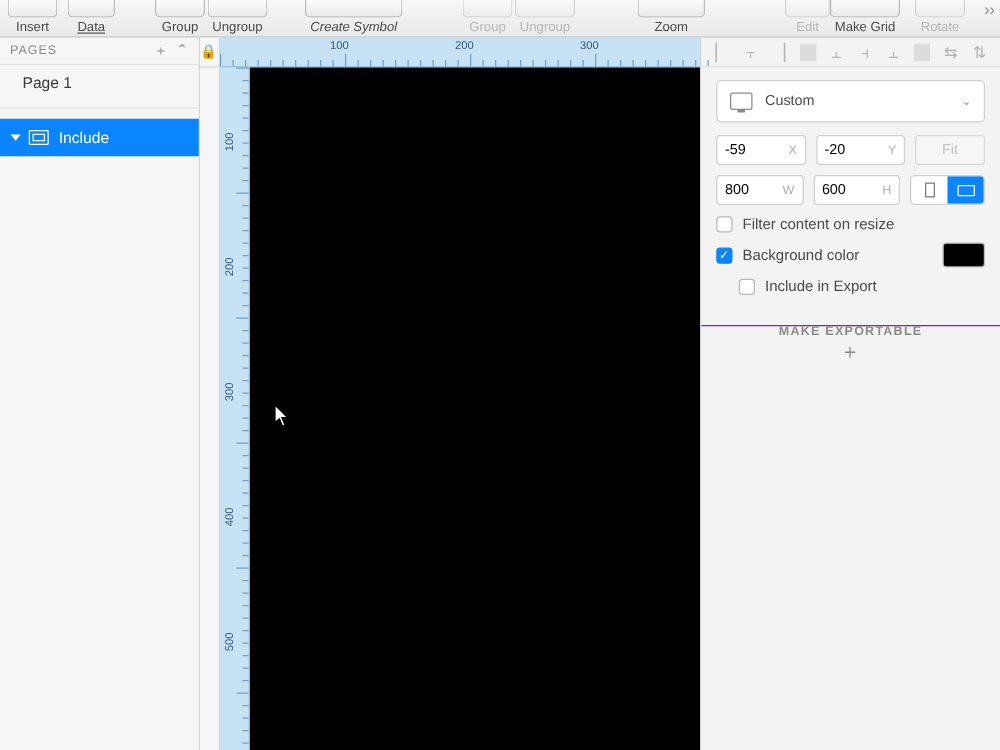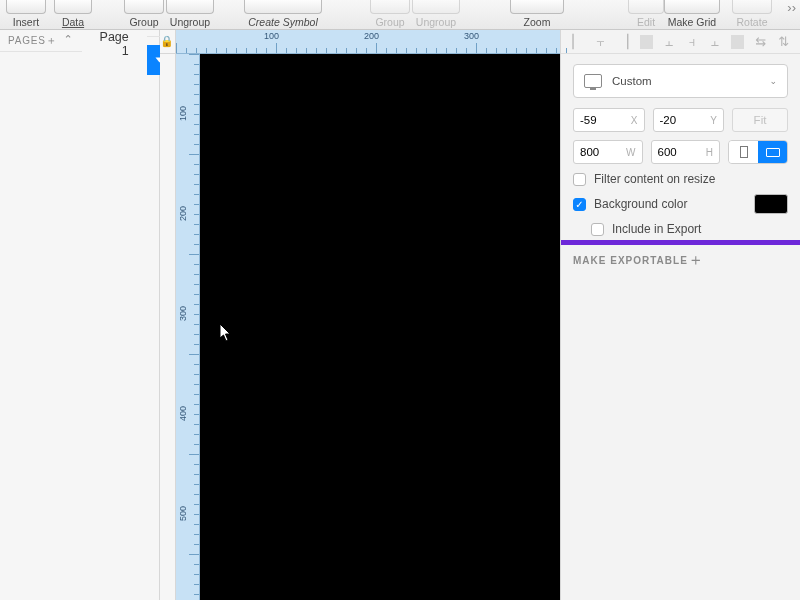--- a/index.html
+++ b/index.html
@@ -17,21 +17,21 @@
     height:14px; background:linear-gradient(#fdfdfd,#eaeaea);
     border:1px solid #bcbcbc; border-top:none; border-radius:0 0 4px 4px;
   }
   .tb-label-row { display:flex; gap:2px; margin-top:2px; }
   .tb-label { font-size:10.5px; color:#4a4a4a; text-align:center; }
   
   .body { display:flex; height:570px; }
   
   .sidebar-left {
     width:160px; background:#f6f6f6; border-right:1px solid #d7d7d7;
-    display:flex; flex-direction:row;
+    display:flex; flex-direction:column;
   }
   .pages-head {
     height:22px; display:flex; align-items:center; justify-content:space-between;
     padding:0 8px; font-size:10px; letter-spacing:0.8px; color:#8a8a8a;
     border-bottom:1px solid #e3e3e3;
   }
   .pages-head .icons { display:flex; gap:6px; color:#8a8a8a; font-size:11px; }
   .page-row {
     height:28px; display:flex; align-items:center; padding:0 18px;
     font-size:12.5px; color:#3a3a3a;text-align:right;
@@ -89,21 +89,21 @@
   .inspector {
     width:240px; background:#f3f3f3; border-left:1px solid #d7d7d7;
     display:flex; flex-direction:column; font-size:11.5px; color:#4a4a4a;
   }
   .align-row {
     height:24px; border-bottom:1px solid #dedede; display:flex; align-items:center;
     gap:10px; padding:0 10px; color:#b5b5b5;
   }
   .align-row span { width:14px; text-align:center; font-size:13px; }
   .sep { width:1px; height:14px; background:#dcdcdc; }
-  .insp-body { padding:10px 12px 4px; border-bottom:5px solid #6d28d9; }
+  .insp-body { padding:10px 12px 24px; border-bottom:1px solid #6d28d9; }
   .preset {
     height:34px; background:#fff; border:1px solid #cfcfcf; border-radius:4px;
     display:flex; align-items:center; gap:10px; padding:0 10px; margin-bottom:10px;
   }
   .preset .scr-ico{width:18px;height:14px;border:1.5px solid #8a8a8a;border-radius:2px;position:relative;}
   .preset .scr-ico:after{content:"";position:absolute;left:5px;right:5px;bottom:-3px;height:2px;background:#8a8a8a;}
   .preset .dd{margin-left:auto;color:#8a8a8a;font-size:9px;}
   .row { display:flex; gap:8px; margin-bottom:8px; }
   .field {
     flex:1; height:24px; background:#fff; border:1px solid #cfcfcf; border-radius:3px;
@@ -118,22 +118,22 @@
   .orient { display:flex; border:1px solid #cfcfcf; border-radius:4px; overflow:hidden; height:24px; width:60px;}
   .orient div{flex:1;display:flex;align-items:center;justify-content:center;}
   .orient .o-p{background:#fff;} .orient .o-p .r{width:8px;height:12px;border:1.2px solid #7a7a7a;}
   .orient .o-l{background:#0a84ff;} .orient .o-l .r{width:14px;height:9px;border:1.2px solid #fff;border-radius:1px;}
   .chk-row { display:flex; align-items:center; gap:8px; margin-top:8px; font-size:12px; }
   .chk-row.indent { padding-left:18px; }
   .chk { width:13px;height:13px;border:1px solid #b8b8b8;border-radius:3px;background:#fff;display:flex;align-items:center;justify-content:center;}
   .chk.on{background:#0a84ff;border-color:#0a84ff;color:#fff;font-size:10px;}
   .swatch{width:34px;height:20px;border:1px solid #bcbcbc;border-radius:3px;background:#000;margin-left:auto;}
   .export-head{
-    height:30px;display:flex;align-items:center;justify-content:flex-start;
-    padding:0 12px;font-size:10px;letter-spacing:1px;color:#8a8a8a;font-weight:600;
+    height:30px;display:flex;align-items:center;justify-content:center;
+    padding:0 12px;font-size:10px;letter-spacing:1px;color:#8a8a8a;font-weight:600;flex-direction:column;
   }
   .export-head .plus{font-size:16px;color:#8a8a8a;font-weight:400;}
 </style>
 </head>
 <body>
 
 <div class="toolbar" id="toolbar">
     <div class="tb-group" style="position: absolute; left: 6px;">
       <div class="tb-row-btns">
         <div class="tb-btn" style="width: 40px;"></div>

